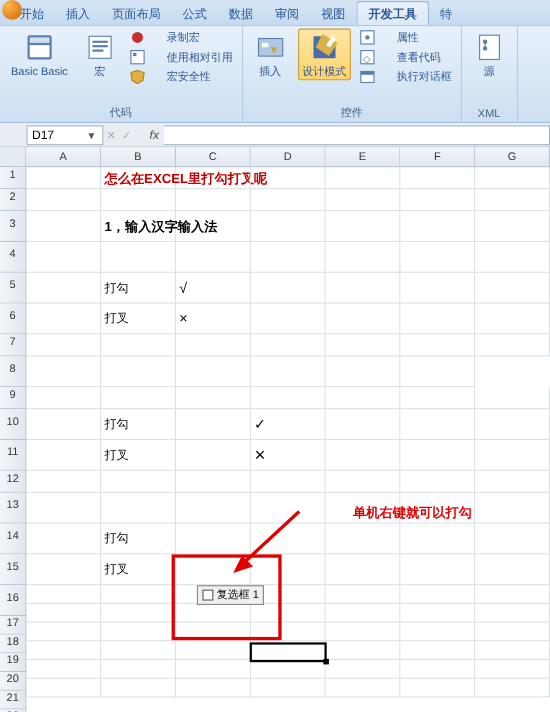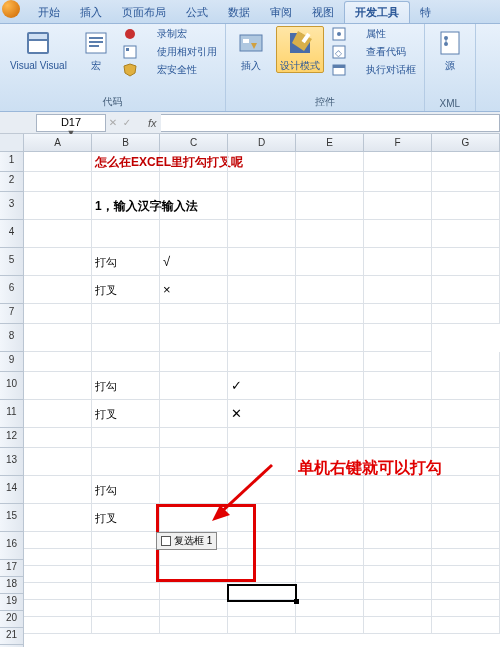--- a/index.html
+++ b/index.html
@@ -1,37 +1,37 @@
 <!DOCTYPE html>
 <html><head>
 <meta charset="utf-8">
 <style>
 * { margin: 0; padding: 0; box-sizing: border-box; font-family: "Microsoft YaHei", SimSun, Arial, sans-serif; }
 body { width: 500px; height: 647px; overflow: hidden; background: #fff; font-size: 11px; color: #000; }
 
 
-.tabs { background: linear-gradient(#d6e5f5, #c5daf0); height: 24px; display: flex; align-items: flex-end; padding-left: 28px; border-bottom: 1px solid #9ab7d9; }
+.tabs { background: linear-gradient(#d6e5f5, #c5daf0); height: 24px; display: flex; align-items: flex-end; padding-left: 8px; border-bottom: 1px solid #9ab7d9; }
 .tab { padding: 3px 10px 3px 10px; font-size: 11px; color: #2b5797; cursor: pointer; }
 .tab.active { background: linear-gradient(#eaf2fb, #dbe8f7); border: 1px solid #9ab7d9; border-bottom: none; border-radius: 3px 3px 0 0; color: #2b5797; font-weight: bold; text-align: center; }
 
 
 .ribbon { height: 88px; background: linear-gradient(#e8f1fb, #ccdff2); border-bottom: 1px solid #9ab7d9; display: flex; }
 .group { border-right: 1px solid #b4cbe4; padding: 2px 6px 0 6px; display: flex; flex-direction: column; justify-content: space-between; }
 .group-body { display: flex; gap: 6px; align-items: flex-start; }
 .group-label { font-size: 10px; text-align: center; color: #46607c; padding: 1px 0 2px 0; }
 .big-btn { display: flex; flex-direction: column; align-items: center; padding: 2px 4px; border-radius: 2px; cursor: pointer; font-size: 10px; color: #2b5797; line-height: 1.1; text-align: center; }
 .big-btn.active { background: linear-gradient(#ffe6a6, #ffd36b); border: 1px solid #c89a33; padding: 1px 3px; }
 .big-icon { width: 30px; height: 30px; display: flex; align-items: center; justify-content: center; margin-bottom: 2px; }
 .small-btns { display: flex; flex-direction: column; gap: 2px; }
 .small-btn { display: flex; align-items: center; gap: 20px; font-size: 10px; color: #2b5797; padding: 1px 2px; cursor: pointer; white-space: nowrap; }
 .small-icon { width: 14px; height: 14px; }
 
 
 .namebar { height: 22px; display: flex; align-items: center; border-bottom: 1px solid #c0c9d4; background: #e8edf3; }
-.name-box { width: 70px; height: 18px; margin-left: 36px; border: 1px solid #a8b4c4; background: #fff; font-size: 11px; padding: 1px 4px; display: flex; align-items: center; justify-content: space-between; flex-direction: column; }
+.name-box { width: 70px; height: 18px; margin-left: 24px; border: 1px solid #a8b4c4; background: #fff; font-size: 11px; padding: 1px 4px; display: flex; align-items: center; justify-content: space-between; }
 .name-drop { width: 12px; text-align: center; color: #555; font-size: 9px; }
 .fx-btn { margin: 0 4px 0 14px; font-style: italic; font-size: 11px; color: #555; }
 .cancel-btn, .enter-btn { width: 14px; text-align: center; color: #aaa; font-size: 10px; }
 .formula-input { flex: 1; height: 18px; border: 1px solid #a8b4c4; border-left: none; background: #fff; }
 
 
 .grid-area { position: relative; }
 .corner { position: absolute; left: 0; top: 0; width: 24px; height: 18px; background: #e6ecf3; border-right: 1px solid #bac5d2; border-bottom: 1px solid #bac5d2; z-index: 2;}
 .col-headers { position: absolute; left: 24px; top: 0; height: 18px; display: flex; z-index:2;}
 .col-h { width: 68px; background: linear-gradient(#f2f6fb, #e1e7ef); border-right: 1px solid #bac5d2; border-bottom: 1px solid #bac5d2; font-size: 10px; text-align: center; line-height: 18px; color: #333; }
@@ -45,21 +45,21 @@
 .row-h.short, .cell.short { height: 17px; line-height: 13px; }
 
 .red-title { color: #c00000; font-weight: bold; font-size: 12px; }
 .bold { font-weight: bold; font-size: 12px; }
 .sym { font-size: 13px; }
 
 
 .checkbox-ctrl { position: absolute; border: 1px solid #888; background: #f0f0f0; font-size: 10px; padding: 1px 4px; display: flex; align-items: center; gap: 3px; }
 .red-box { position: absolute; border: 3px solid #e00000; }
 .red-arrow { position: absolute; }
-.red-note { position: absolute; color: #e00000; font-size: 16px; font-weight: bold; }
+.red-note { position: absolute; color: #e00000; font-size: 12px; font-weight: bold; margin-left: 23px; }
 .sel-cell { position: absolute; border: 2px solid #000; background: transparent; }
 .sel-handle { position: absolute; width: 5px; height: 5px; background: #000; }
 
 .office-btn { position:absolute; left:2px; top:0; width:18px; height:18px; border-radius:50%; background: radial-gradient(circle at 30% 30%, #ffb84d, #cc6600); z-index:5;}
 </style>
 </head>
 <body>
 
 <div class="office-btn"></div>
 
@@ -80,21 +80,21 @@
   <div class="group">
     <div class="group-body">
       <div class="big-btn">
         <div class="big-icon">
           <svg width="28" height="28">
               <rect x="3" y="3" width="22" height="22" fill="#5b7ead" rx="2"></rect>
               <rect x="5" y="5" width="18" height="5" fill="#cfe0f4"></rect>
               <rect x="5" y="12" width="18" height="11" fill="#fff"></rect>
             </svg>
         </div>
-        <span>Visual Visual</span>
+        <span>Basic Basic</span>
       </div>
       <div class="big-btn">
         <div class="big-icon">
           <svg width="28" height="28">
               <rect x="4" y="4" width="20" height="20" fill="#fff" stroke="#5b7ead"></rect>
               <rect x="7" y="8" width="14" height="2" fill="#5b7ead"></rect>
               <rect x="7" y="12" width="14" height="2" fill="#5b7ead"></rect>
               <rect x="7" y="16" width="10" height="2" fill="#5b7ead"></rect>
             </svg>
         </div>
@@ -431,20 +431,20 @@
 
   <div class="red-box" style="left:156px; top:370px; width:100px; height:78px;"></div>
 
   <svg class="red-arrow" style="left:200px; top:325px; width:80px; height:70px;">
     <line x1="72" y1="6" x2="18" y2="56" stroke="#e00000" stroke-width="3"></line>
     <polygon points="12,62 20,46 30,56" fill="#e00000"></polygon>
   </svg>
 
   <div class="red-note" style="left:298px; top:324px;">单机右键就可以打勾</div>
 
-  <div class="checkbox-ctrl" style="left:156px; top:398px;">
+  <div class="checkbox-ctrl" style="left:179px; top:398px;">
     <span style="display:inline-block;width:10px;height:10px;border:1px solid #555;background:#fff;"></span>
     <span>复选框 1</span>
   </div>
 
   <div class="sel-cell" style="left:227px; top:450px; width:70px; height:18px;"></div>
   <div class="sel-handle" style="left:294px; top:465px;"></div>
 </div>
 
 </body></html>

